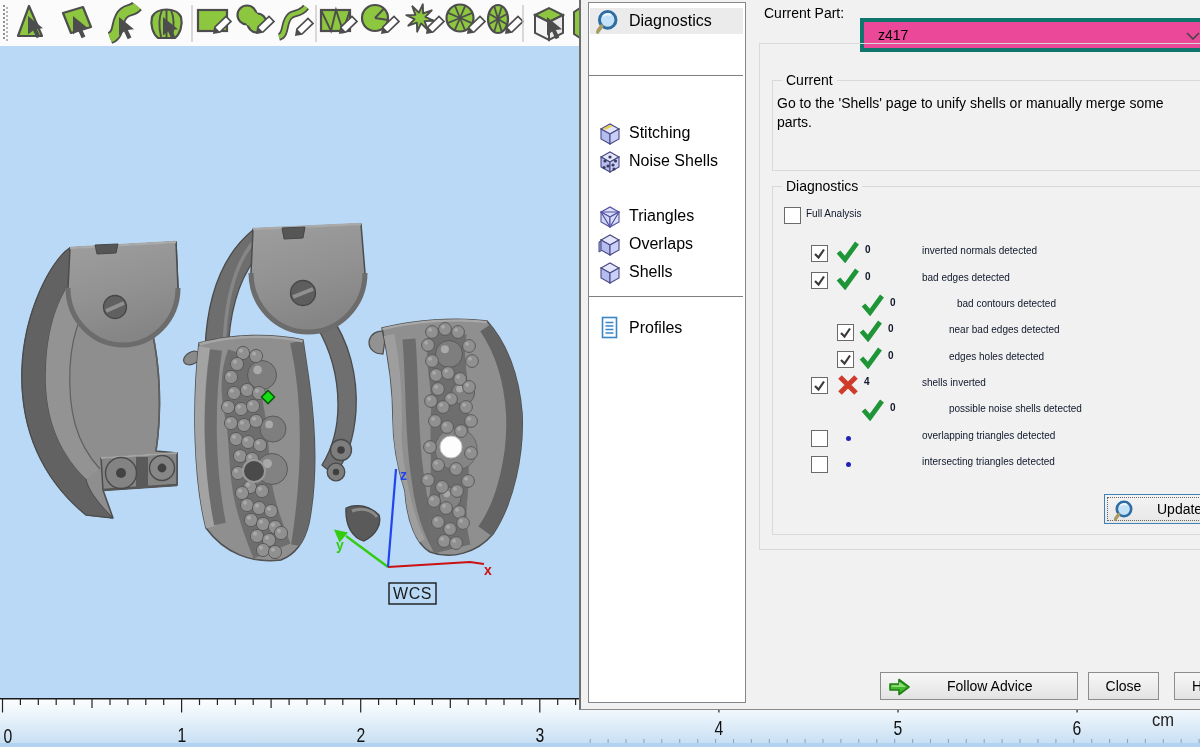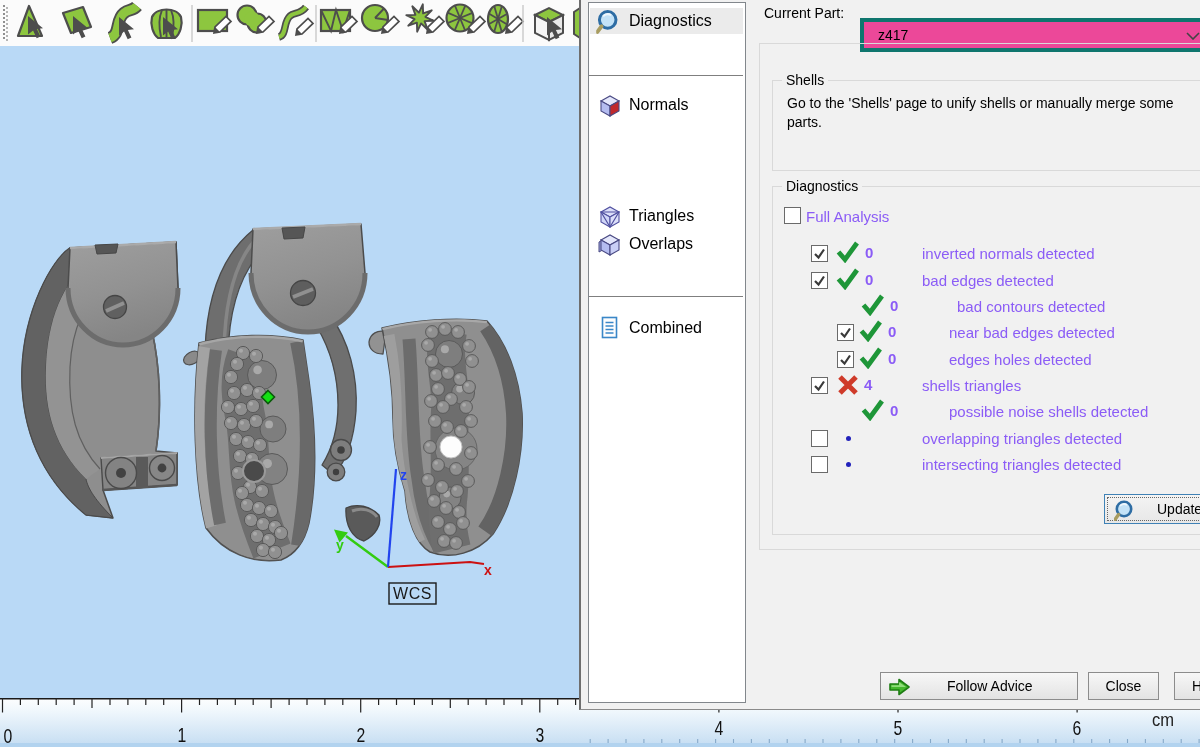--- a/index.html
+++ b/index.html
@@ -12,21 +12,21 @@
          background:linear-gradient(#fdfefe 0%,#eef6fc 30%,#cde2f4 85%,#c3dcf2 100%);}
   #ruler .num{position:absolute;font-size:21px;color:#111;transform:scaleX(.75);transform-origin:center;}
   #dialog{left:579px;top:0;width:619px;height:709px;background:#f1f1f1;
           border-left:2px solid #6e6e6e;border-bottom:1px solid #8a8a8a;overflow:hidden;}
   #listbox{position:absolute;left:7px;top:2px;width:156px;height:699px;
            background:#fff;border:1px solid #82878c;}
   .litem{position:absolute;left:1px;width:153px;height:26px;font-size:16px;color:#000;}
   .litem .lt{position:absolute;left:39px;top:4px;}
   .gbox{position:absolute;border:1px solid #d9d9d9;}
   .gtitle{position:absolute;top:-9px;left:9px;background:#f1f1f1;padding:0 4px;font-size:14px;color:#000;}
-  .row{position:absolute;font-size:15px;color:#8b5cf6;}
+  .row{position:absolute;font-size:10px;color:#0f172a;}
   .cbx{position:absolute;width:15px;height:15px;background:#fff;border:1px solid #6a6a6a;}
   .btn{position:absolute;background:linear-gradient(#f7f7f7,#e3e3e3);
        border:1px solid #8c8c8c;font-size:14px;color:#000;text-align:center;}
 </style>
 </head>
 <body>
 <div id="toolbar" class="abs">
     <svg width="581" height="46" style="position:absolute;left:0;top:0">
       <defs>
 <g id="cur">
@@ -506,70 +506,94 @@
     <div id="listbox">
       <div style="position:absolute;left:1px;top:5px;width:153px;height:26px;background:#ebebeb"></div>
       <div class="litem" style="top:5px">
         <svg width="24" height="24" style="position:absolute;left:8px;top:1px;transform:scale(1.15)">
           <circle cx="10" cy="11" r="7.2" fill="#c3e2f7" stroke="#2e6da4" stroke-width="2.6"></circle>
           <path d="M6,8 A5 5 0 0 1 13,7" stroke="#eef7fd" stroke-width="1.8" fill="none"></path>
           <line x1="4.6" y1="16.6" x2="1" y2="21.5" stroke="#a89c60" stroke-width="3.4" stroke-linecap="round"></line>
         </svg>
         <span class="lt">Diagnostics</span>
       </div>
-      <div class="litem" style="top:89px">
+      <div class="litem" style="top:117px">
         <svg width="24" height="24" style="position:absolute;left:8px;top:1px">
           <polygon points="3,8 12,3 21,8 12,13" fill="#e4e7fb" stroke="#4a4a84" stroke-width="1.1"></polygon>
           <polygon points="3,8 12,13 12,23 3,18" fill="#b4bcf0" stroke="#4a4a84" stroke-width="1.1"></polygon>
-          <polygon points="12,13 21,8 21,18 12,23" fill="#c0292c" stroke="#4a4a84" stroke-width="1.1"></polygon>
+          <polygon points="12,13 21,8 21,18 12,23" fill="#c9cff6" stroke="#4a4a84" stroke-width="1.1"></polygon>
+          <polygon points="5,7.5 12,4 14.5,5.2 7.5,8.8" fill="#e8d23c" stroke="none"></polygon>
         </svg>
-        <span class="lt">Normals</span>
+        <span class="lt">Stitching</span>
+      </div>
+      <div class="litem" style="top:144.5px">
+        <svg width="24" height="24" style="position:absolute;left:8px;top:1px">
+          <polygon points="3,8 12,3 21,8 12,13" fill="#e4e7fb" stroke="#4a4a84" stroke-width="1.1"></polygon>
+          <polygon points="3,8 12,13 12,23 3,18" fill="#b4bcf0" stroke="#4a4a84" stroke-width="1.1"></polygon>
+          <polygon points="12,13 21,8 21,18 12,23" fill="#c9cff6" stroke="#4a4a84" stroke-width="1.1"></polygon>
+          <circle cx="7" cy="12" r="1.6" fill="#3a3a5a"></circle>
+          <circle cx="10" cy="17" r="1.6" fill="#3a3a5a"></circle>
+          <circle cx="6" cy="18.5" r="1.6" fill="#3a3a5a"></circle>
+          <circle cx="15" cy="16" r="1.6" fill="#3a3a5a"></circle>
+          <circle cx="17.5" cy="12" r="1.6" fill="#3a3a5a"></circle>
+          <circle cx="16" cy="20" r="1.6" fill="#3a3a5a"></circle>
+          <circle cx="12" cy="8" r="1.6" fill="#3a3a5a"></circle>
+        </svg>
+        <span class="lt">Noise Shells</span>
       </div>
       <div class="litem" style="top:200px">
         <svg width="24" height="24" style="position:absolute;left:8px;top:1px">
           <polygon points="3,8 12,3 21,8 12,13" fill="#dcdffa" stroke="#5050a0" stroke-width="1.1"></polygon>
           <polygon points="3,8 12,13 12,23 3,18" fill="#d0d5f7" stroke="#5050a0" stroke-width="1.1"></polygon>
           <polygon points="12,13 21,8 21,18 12,23" fill="#dcdffa" stroke="#5050a0" stroke-width="1.1"></polygon>
           <path d="M3,8 L12,23 M21,8 L12,23 M3,8 L21,8" stroke="#5050a0" stroke-width="1.2" fill="none"></path>
         </svg>
         <span class="lt">Triangles</span>
       </div>
       <div class="litem" style="top:227.5px">
         <svg width="24" height="24" style="position:absolute;left:8px;top:1px">
           <polygon points="1,10 10,5 10,15 1,20" fill="#9aa3d8" stroke="#4a4a84" stroke-width="1"></polygon>
           <polygon points="3,8 12,3 21,8 12,13" fill="#e4e7fb" stroke="#4a4a84" stroke-width="1.1"></polygon>
           <polygon points="3,8 12,13 12,23 3,18" fill="#b4bcf0" stroke="#4a4a84" stroke-width="1.1"></polygon>
           <polygon points="12,13 21,8 21,18 12,23" fill="#c9cff6" stroke="#4a4a84" stroke-width="1.1"></polygon>
         </svg>
         <span class="lt">Overlaps</span>
       </div>
+      <div class="litem" style="top:255.5px">
+        <svg width="24" height="24" style="position:absolute;left:8px;top:1px">
+          <polygon points="3,8 12,3 21,8 12,13" fill="#e4e7fb" stroke="#4a4a84" stroke-width="1.1"></polygon>
+          <polygon points="3,8 12,13 12,23 3,18" fill="#b4bcf0" stroke="#4a4a84" stroke-width="1.1"></polygon>
+          <polygon points="12,13 21,8 21,18 12,23" fill="#c9cff6" stroke="#4a4a84" stroke-width="1.1"></polygon>
+        </svg>
+        <span class="lt">Shells</span>
+      </div>
       <div class="litem" style="top:312px">
         <svg width="24" height="24" style="position:absolute;left:8px;top:1px">
           <rect x="4.5" y="1.5" width="14" height="20" fill="#fdfdfd" stroke="#3a87c8" stroke-width="1.6"></rect>
           <line x1="7.5" y1="6.5" x2="15.5" y2="6.5" stroke="#3a87c8" stroke-width="1.5"></line>
           <line x1="7.5" y1="10" x2="15.5" y2="10" stroke="#3a87c8" stroke-width="1.5"></line>
           <line x1="7.5" y1="13.5" x2="15.5" y2="13.5" stroke="#3a87c8" stroke-width="1.5"></line>
           <line x1="7.5" y1="17" x2="15.5" y2="17" stroke="#3a87c8" stroke-width="1.5"></line>
         </svg>
-        <span class="lt">Combined</span>
+        <span class="lt">Profiles</span>
       </div>
       <div style="position:absolute;left:0;top:72px;width:154px;border-top:1px solid #7f7f7f"></div>
       <div style="position:absolute;left:0;top:293px;width:154px;border-top:1px solid #7f7f7f"></div>
     </div>
     <div style="position:absolute;left:183px;top:5px;font-size:14px;color:#000">Current Part:</div>
     <div style="position:absolute;left:279px;top:18px;width:339px;height:26px;background:#ec4899;border:4px solid #0f766e">
       <span style="position:absolute;left:14px;top:5px;font-size:14px">z417</span>
       <svg width="14" height="8" style="position:absolute;left:322px;top:10px">
         <polyline points="1,1 7,7 13,1" fill="none" stroke="#444" stroke-width="1.6"></polyline>
       </svg>
     </div>
     <div class="gbox" style="left:178px;top:43px;width:450px;height:505px"></div>
     <div class="gbox" style="left:191px;top:80px;width:440px;height:89px;background:#f1f1f1">
-      <span class="gtitle">Shells</span>
-      <div style="position:absolute;left:14px;top:13px;width:390px;font-size:14px;line-height:18.5px;color:#000">Go to the 'Shells' page to unify shells or manually merge some parts.</div>
+      <span class="gtitle">Current</span>
+      <div style="position:absolute;left:4px;top:13px;width:390px;font-size:14px;line-height:18.5px;color:#000">Go to the 'Shells' page to unify shells or manually merge some parts.</div>
     </div>
     <div class="gbox" style="left:191px;top:186px;width:440px;height:347px;background:#f1f1f1">
       <span class="gtitle">Diagnostics</span>
     </div>
     <div class="cbx" style="left:203px;top:207px"></div>
     <div class="row" style="left:225px;top:208px">Full Analysis</div>
     <div class="cbx" style="left:230px;top:245px">
       <svg width="15" height="15" style="position:absolute;left:0;top:0">
         <polyline points="3,8 6.5,11.5 12,3.5" fill="none" stroke="#3a3a3a" stroke-width="2.2"></polyline>
       </svg>
@@ -628,21 +652,21 @@
       <svg width="15" height="15" style="position:absolute;left:0;top:0">
         <polyline points="3,8 6.5,11.5 12,3.5" fill="none" stroke="#3a3a3a" stroke-width="2.2"></polyline>
       </svg>
     </div>
     <div style="position:absolute;left:256px;top:385px">
       <svg width="22" height="20" style="position:absolute;top:-10px">
         <path d="M3,2 L19,18 M19,2 L3,18" stroke="#cf3b2a" stroke-width="5"></path>
       </svg>
     </div>
     <div class="row" style="left:283px;top:376px;font-weight:bold">4</div>
-    <div class="row" style="left:341px;top:377px">shells triangles</div>
+    <div class="row" style="left:341px;top:377px">shells inverted</div>
     <div style="position:absolute;left:280px;top:411px">
       <svg width="24" height="22" style="position:absolute;top:-12px">
         <polyline points="2.5,11 9,18.5 21,2" fill="none" stroke="#1e9638" stroke-width="4.8"></polyline>
       </svg>
     </div>
     <div class="row" style="left:309px;top:402px;font-weight:bold">0</div>
     <div class="row" style="left:368px;top:403px">possible noise shells detected</div>
     <div class="cbx" style="left:230px;top:430px"></div>
     <div style="position:absolute;left:265px;top:435.5px;width:5px;height:5px;border-radius:2.5px;background:#2222bb"></div>
     <div class="row" style="left:341px;top:430px">overlapping triangles detected</div>

